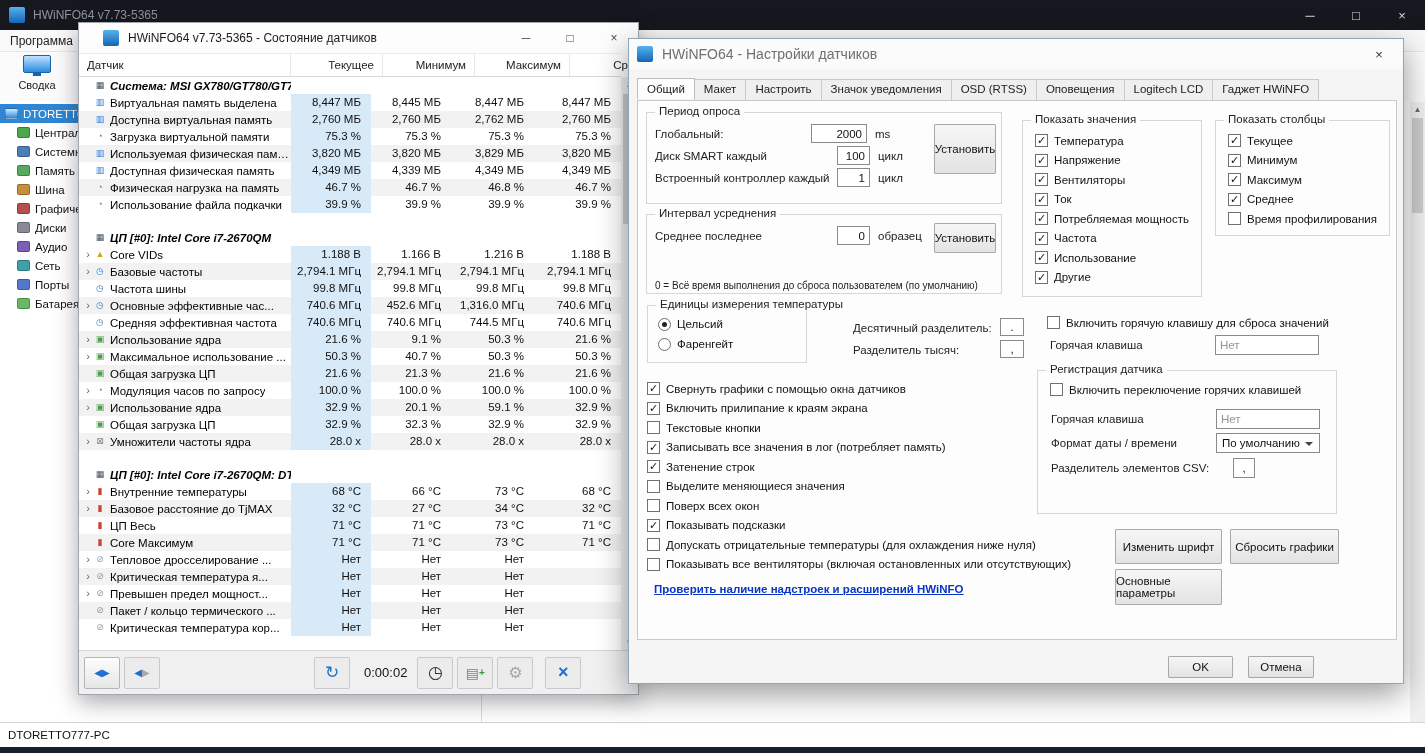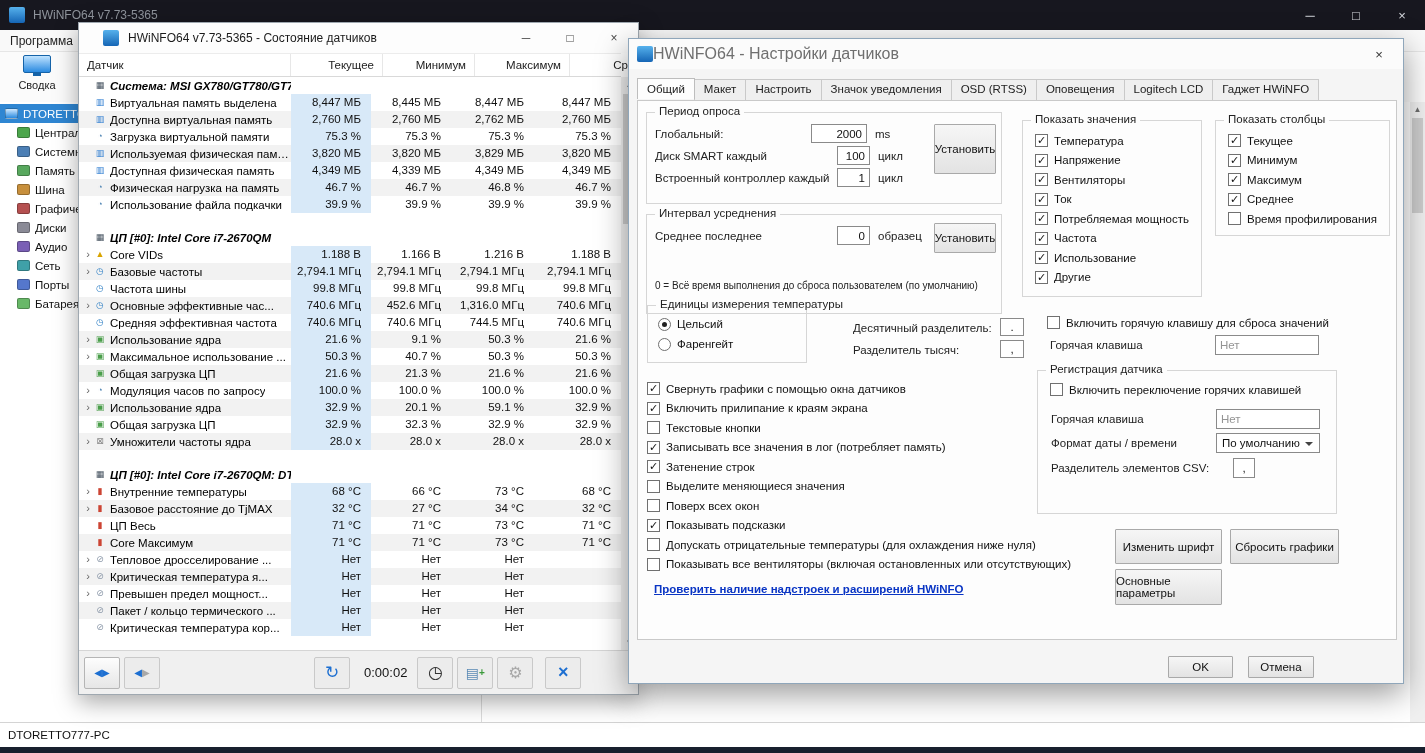--- a/index.html
+++ b/index.html
@@ -62,21 +62,21 @@
 .tbtn{width:36px;height:32px;border:1px solid #b5b5b5;background:linear-gradient(#fdfdfd,#e6e6e6);display:flex;align-items:center;justify-content:center;margin-right:4px;font-size:14px;border-radius:2px;flex:0 0 auto;}
 .tbtn.flat{border-color:#c9c9c9;background:#ececec;}
 .blue{color:#1d6fd1;}
 .gray{color:#a8a8a8;}
 .ttime{margin:0 10px;font-size:13px;color:#111;flex:0 0 auto;}
 .tspacer{width:150px;flex:0 0 auto;}
 
 
 .settings-win{position:absolute;left:628px;top:38px;width:776px;height:646px;background:#f5f5f5;border:1px solid #8fa6ba;box-shadow:0 10px 30px rgba(0,0,0,.4);z-index:10;}
 .st-titlebar{position:relative;height:30px;display:flex;align-items:center;padding-left:8px;background:#fbfbfb;}
-.st-title{color:#6f6f6f;font-size:16px;}
+.st-title{margin-left:9px;color:#6f6f6f;font-size:14px;}
 .st-close{position:absolute;right:2px;top:0;width:44px;height:30px;display:flex;align-items:center;justify-content:center;color:#333;font-size:13px;}
 .tabs{position:absolute;left:8px;top:40px;display:flex;z-index:2;}
 .tab{padding:3px 9px 4px 9px;border:1px solid #c9c9c9;border-bottom:none;background:#efefef;font-size:11.5px;color:#222;margin-right:-1px;}
 .tab.active{background:#fdfdfd;border-color:#bdbdbd;position:relative;top:-1px;padding-top:4px;}
 .tabpage{position:absolute;left:8px;top:61px;width:760px;height:540px;background:#fdfdfd;border:1px solid #c9c9c9;}
 .gbox{position:absolute;border:1px solid #d6d6d6;}
 .gtitle{position:absolute;top:-8px;left:8px;background:#fdfdfd;padding:0 4px;font-size:11.5px;color:#222;white-space:nowrap;}
 .flabel{position:absolute;font-size:11.5px;color:#222;white-space:nowrap;}
 .finput{position:absolute;border:1px solid #8a8a8a;background:#fff;font-size:11.5px;padding:1px 4px;font-family:inherit;color:#111;}
 .finput.num{text-align:right;}
@@ -582,21 +582,21 @@
         <span class="flabel" style="left:228px;top:15px;">ms</span>
         <span class="flabel" style="left:8px;top:37px;">Диск SMART каждый</span>
         <input class="finput num" style="left: 190px; top: 33px; width: 33px; height: 19px;" value="100">
         <span class="flabel" style="left:231px;top:37px;">цикл</span>
         <span class="flabel" style="left:8px;top:59px;">Встроенный контроллер каждый</span>
         <input class="finput num" style="left: 190px; top: 55px; width: 33px; height: 19px;" value="1">
         <span class="flabel" style="left:231px;top:59px;">цикл</span>
         <div class="btn" style="left:287px;top:11px;width:62px;height:50px;">Установить</div>
       </div>
 
-      <div class="gbox" style="left:8px;top:113px;width:356px;height:100px;">
+      <div class="gbox" style="left:8px;top:113px;width:356px;height:80px;">
         <span class="gtitle">Интервал усреднения</span>
         <span class="flabel" style="left:8px;top:15px;">Среднее последнее</span>
         <input class="finput num" style="left: 190px; top: 11px; width: 33px; height: 19px;" value="0">
         <span class="flabel" style="left:231px;top:15px;">образец</span>
         <div class="btn" style="left:287px;top:8px;width:62px;height:30px;">Установить</div>
         <div class="gnote" style="left:8px;top:42px;width:330px;">0 = Всё время выполнения до сброса пользователем (по умолчанию)</div>
       </div>
 
       <div class="gbox" style="left:384px;top:19px;width:180px;height:177px;">
         <span class="gtitle">Показать значения</span>

